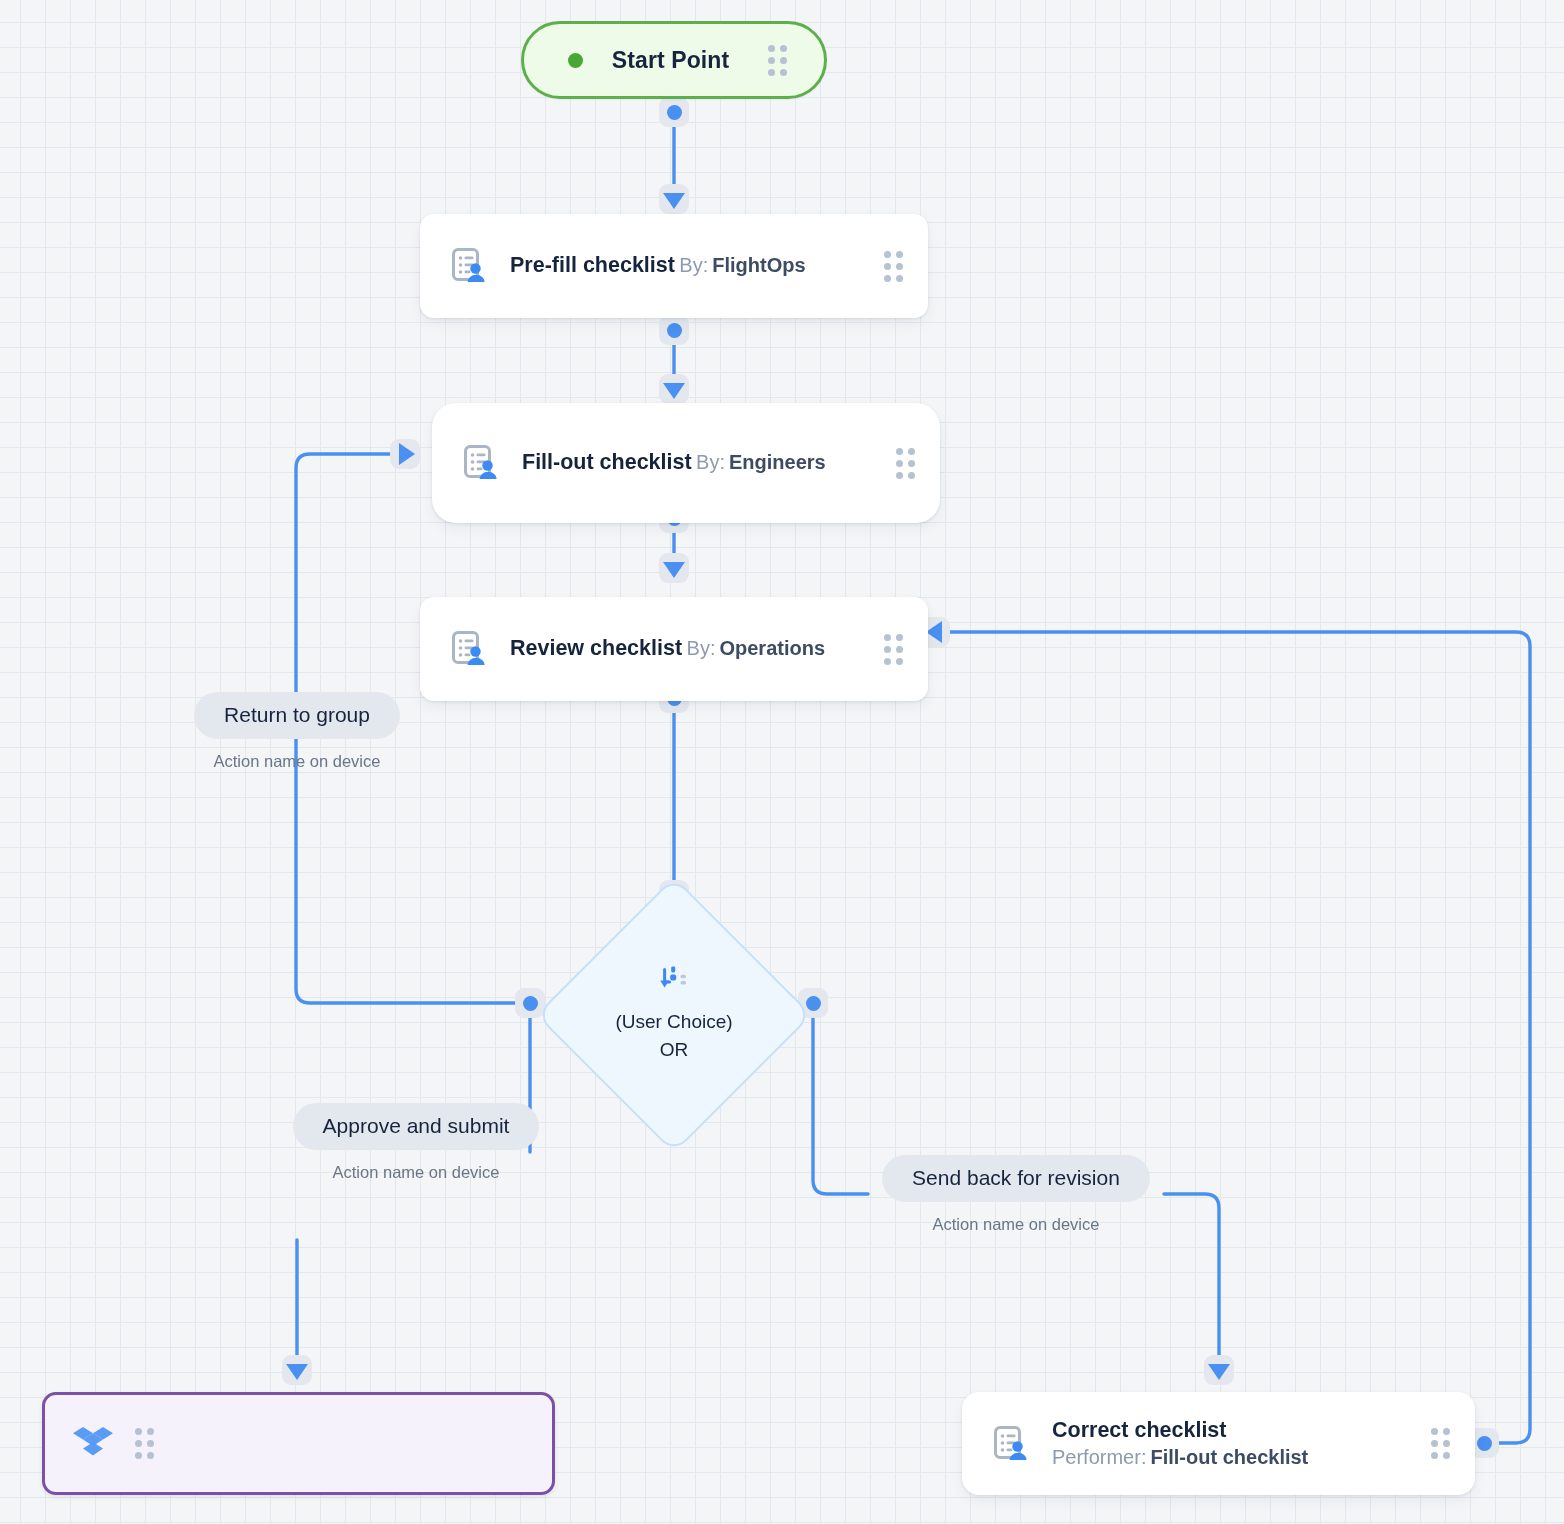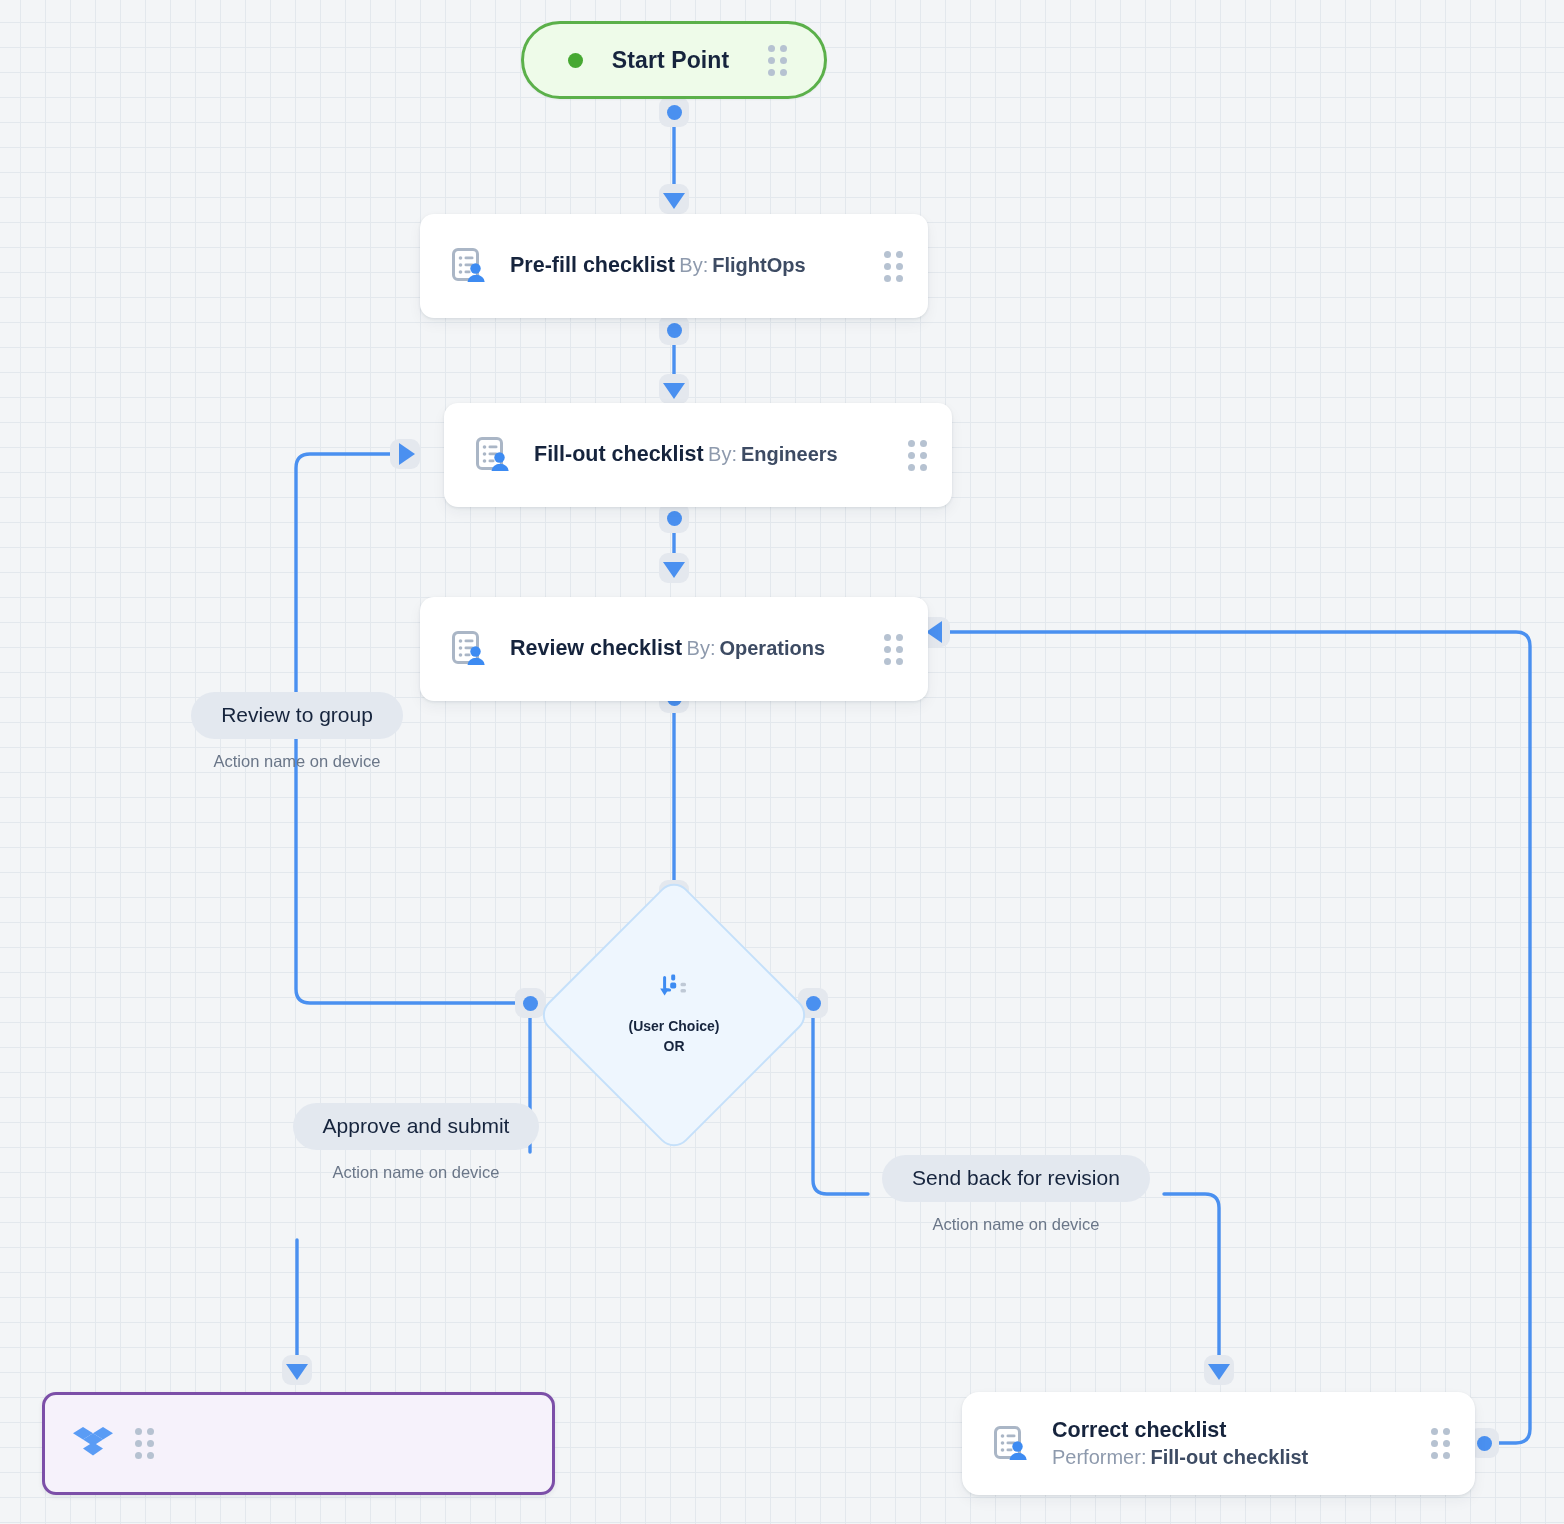--- a/index.html
+++ b/index.html
@@ -165,24 +165,24 @@
     height: 100%;
     display: flex;
     flex-direction: column;
     align-items: center;
     justify-content: center;
   }
   .diamond-icon {
     margin-bottom: 12px;
   }
   .diamond-line {
-    font-size: 14px;
+    font-size: 19px;
     color: #16243d;
     line-height: 1.46;
-    font-weight: bold;
+    font-weight: normal;
   }
 
   
   .action {
     position: absolute;
     display: flex;
     flex-direction: column;
     align-items: center;
   }
   .action-pill {
@@ -357,21 +357,21 @@
     <span class="grip start-grip">
       <i></i>
         <i></i>
         <i></i>
         <i></i>
         <i></i>
         <i></i>
     </span>
   </div>
 
-  <div class="node card" style="left:444px;top:403px;width:508px;height:104px;">
+  <div class="node card" style="left:432px;top:403px;width:508px;height:120px;border-radius:24px;">
     <span class="card-icon">
       <svg width="40" height="40" viewBox="0 0 40 40">
         <rect x="5.5" y="3.5" width="24" height="30" rx="4.5" fill="none" stroke="#aab6c6" stroke-width="3"></rect>
         <circle cx="12.5" cy="12" r="1.8" fill="#aab6c6"></circle>
         <rect x="16.5" y="10.6" width="9" height="2.7" rx="1.35" fill="#aab6c6"></rect>
         <circle cx="12.5" cy="19" r="1.8" fill="#aab6c6"></circle>
         <rect x="16.5" y="17.6" width="9" height="2.7" rx="1.35" fill="#aab6c6"></rect>
         <circle cx="12.5" cy="26" r="1.8" fill="#aab6c6"></circle>
         <rect x="16.5" y="24.6" width="6" height="2.7" rx="1.35" fill="#aab6c6"></rect>
         <circle cx="27.5" cy="22.5" r="5.2" fill="#3d8bf2"></circle>
@@ -436,21 +436,21 @@
           <path d="M5.6 3.5 L5.6 13.5 Q5.6 16 8 16 L10.6 16" fill="none" stroke="#3d8bf2" stroke-width="3" stroke-linecap="round"></path>
           <path d="M1.2 14.5 L5.6 21.5 L10 14.5 Z" fill="#3d8bf2"></path>
         </svg>
       </span>
       <span class="diamond-line">(User Choice)</span>
       <span class="diamond-line">OR</span>
     </div>
   </div>
 
   <div class="action" style="left:152px;top:692px;width:290px;">
-    <span class="action-pill">Review to group</span>
+    <span class="action-pill">Return to group</span>
     <span class="action-caption">Action name on device</span>
   </div>
 
   <div class="action" style="left:271px;top:1103px;width:290px;justify-content:space-between;">
     <span class="action-pill">Approve and submit</span>
     <span class="action-caption">Action name on device</span>
   </div>
 
   <div class="action" style="left:871px;top:1155px;width:290px;">
     <span class="action-pill">Send back for revision</span>

